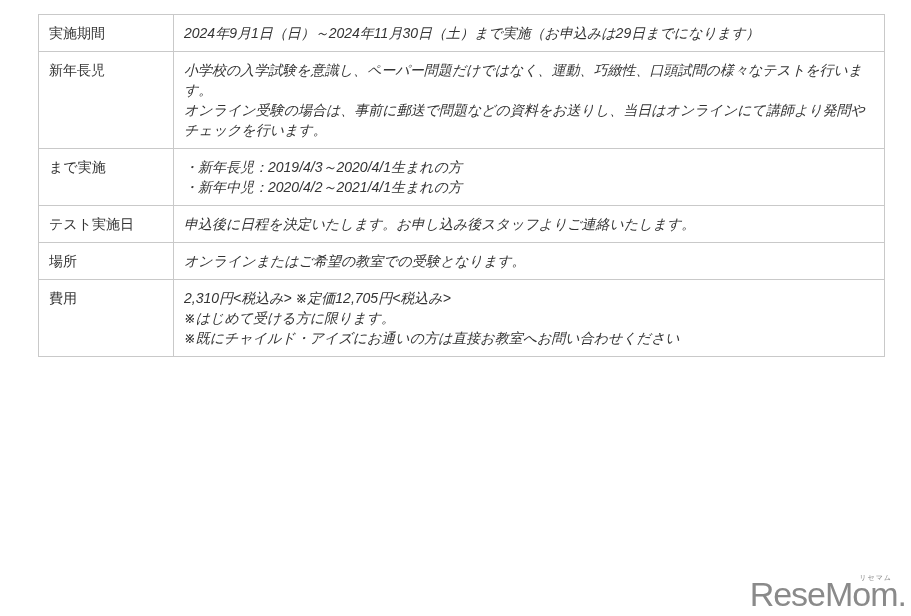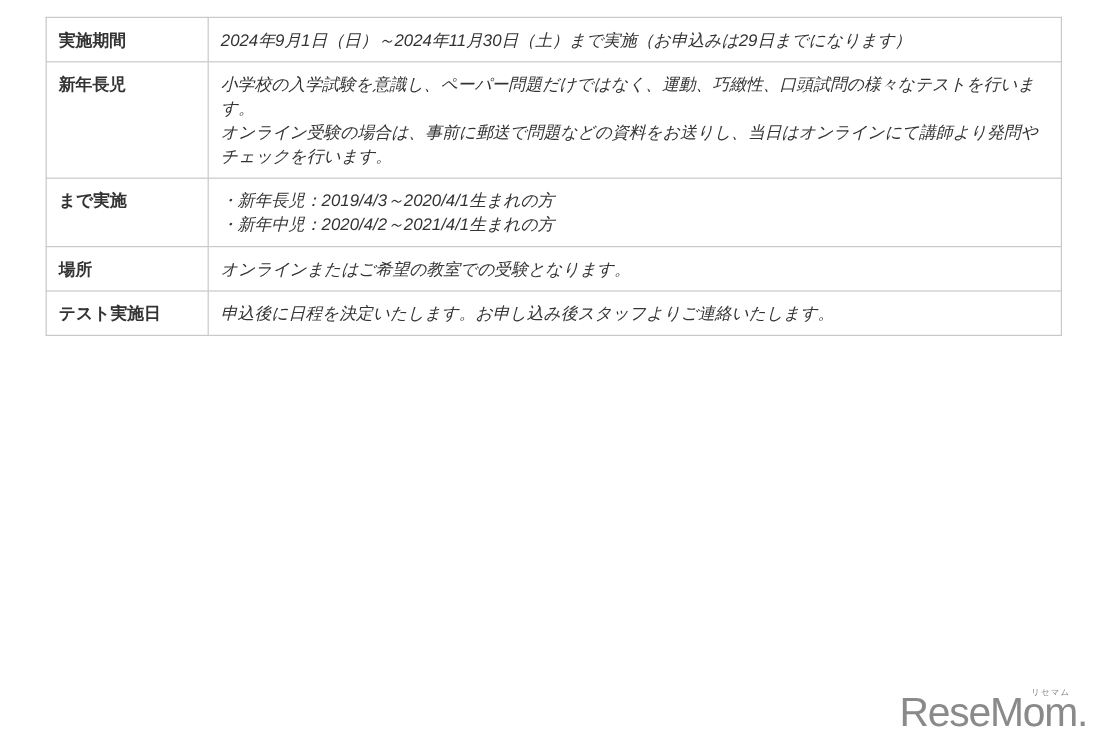--- a/index.html
+++ b/index.html
@@ -27,21 +27,21 @@
     border: 1px solid #c9c9c9;
     padding: 8px 10px;
     font-size: 14px;
     line-height: 20px;
     color: #333333;
     text-align: left;
     vertical-align: top;
     word-break: break-all;
   }
   .col-label { width: 135px; }
-  .cell-label { font-weight: bold; }
+  .cell-label { font-weight: normal; }
   .cell-value { white-space: pre-line; font-style: italic; }
   .logo {
     position: absolute;
     right: 5px;
     top: 574px;
     color: #8a8a8a;
     text-align: right;
   }
   .logo-ruby {
     display: block;
@@ -79,30 +79,36 @@
 オンライン受験の場合は、事前に郵送で問題などの資料をお送りし、当日はオンラインにて講師より発問やチェックを行います。</td>
   </tr>
 
   <tr>
     <th class="cell-label">まで実施</th>
     <td class="cell-value">・新年長児：2019/4/3～2020/4/1生まれの方
 ・新年中児：2020/4/2～2021/4/1生まれの方</td>
   </tr>
 
   <tr>
+    <th class="cell-label">テスト実施日</th>
+    <td class="cell-value">申込後に日程を決定いたします。お申し込み後スタッフよりご連絡いたします。</td>
+  </tr>
+
+  <tr>
     <th class="cell-label">場所</th>
     <td class="cell-value">オンラインまたはご希望の教室での受験となります。</td>
   </tr>
 
+
   <tr>
-    <th class="cell-label">テスト実施日</th>
-    <td class="cell-value">申込後に日程を決定いたします。お申し込み後スタッフよりご連絡いたします。</td>
+    <th class="cell-label">費用</th>
+    <td class="cell-value">2,310円&lt;税込み&gt; ※定価12,705円&lt;税込み&gt;
+※はじめて受ける方に限ります。
+※既にチャイルド・アイズにお通いの方は直接お教室へお問い合わせください</td>
   </tr>
-
-
 
 </tbody>
 </table>
 
 <div class="logo">
   <span class="logo-ruby">リセマム</span>
   <span class="logo-text">ReseMom.</span>
 </div>
 
 </body></html>

